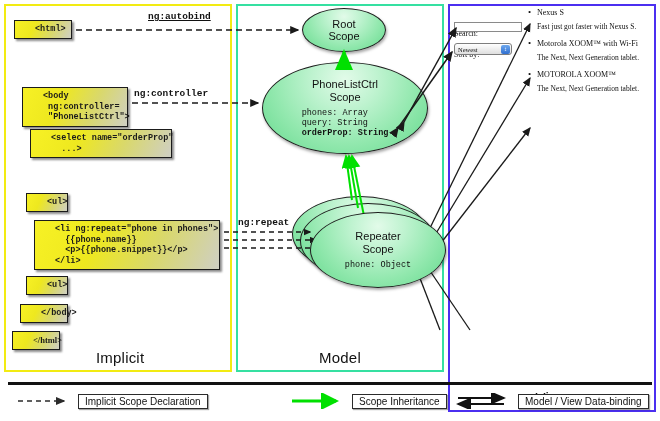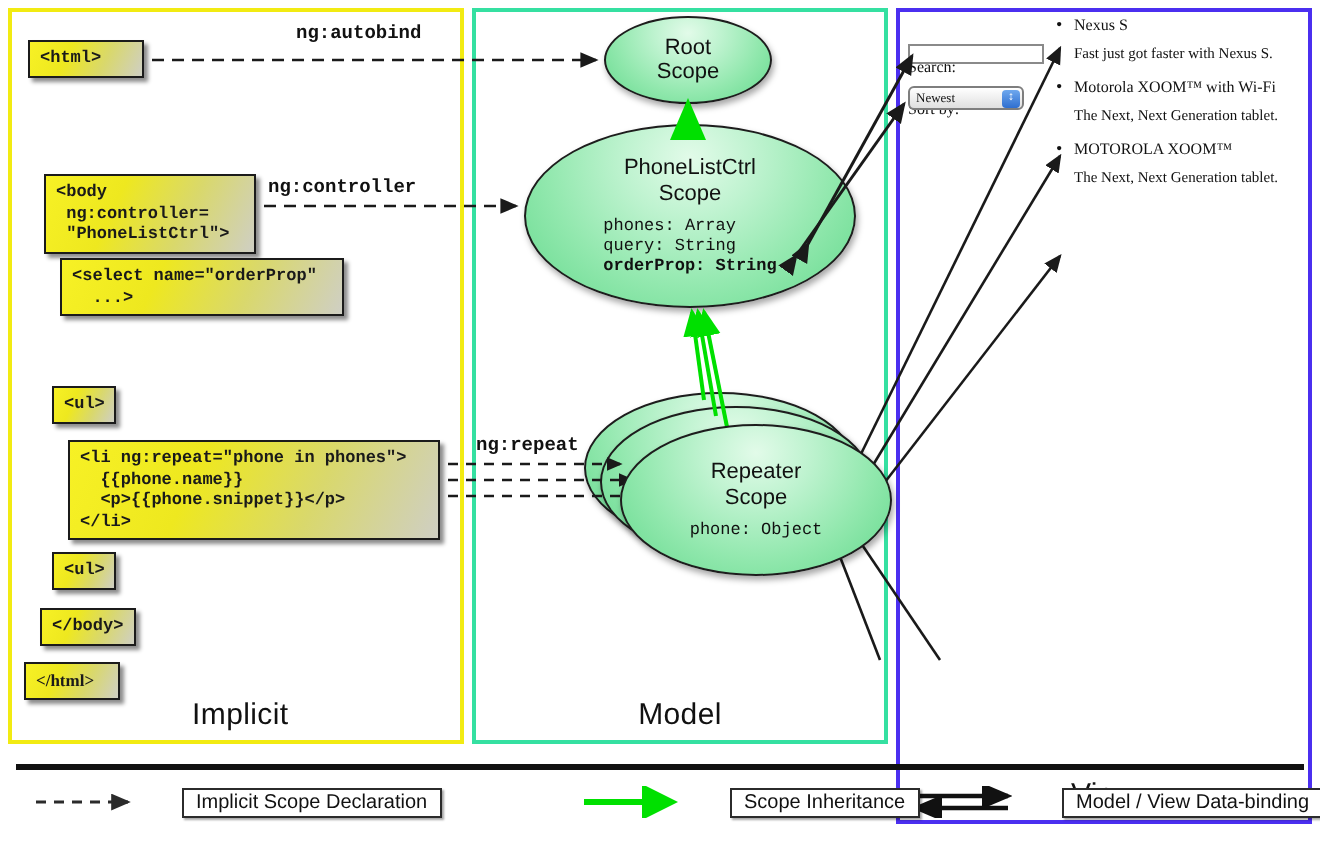--- a/index.html
+++ b/index.html
@@ -26,21 +26,21 @@
 
   
   .tbox{
     position:absolute;box-sizing:border-box;
     border:1.5px solid #1b1b1b;
     background:linear-gradient(115deg,#f7f125 0%,#eee81f 34%,#d9d86c 66%,#cfcfc4 100%);
     box-shadow:2px 2px 2px rgba(0,0,0,.45);
     font-family:"Liberation Mono",monospace;
     font-size:8.5px;font-weight:bold;color:#1a1a1a;
     line-height:10.5px;
-    padding:3px 5px;
+    padding:3px 20px;
     white-space:pre;
   }
 
   
   .scope{
     position:absolute;box-sizing:border-box;
     border-radius:50%;
     border:1.6px solid #1d1d1d;
     background:radial-gradient(ellipse at 50% 18%, #e2fbe9 0%, #bff3d0 28%, #92e8ae 62%, #63d98c 100%);
     box-shadow:1px 2px 3px rgba(0,0,0,.35);
@@ -92,30 +92,30 @@
   .phone-snippet{
     font-family:"Liberation Serif",serif;font-size:7.5px;color:#111;
     padding-left:9px;margin-top:5px;
   }
 
   
   .conn-label{
     position:absolute;font-family:"Liberation Mono",monospace;
     font-size:9.5px;font-weight:bold;color:#111;
   }
-  #lbl-autobind{left:148px;top:11px;}
+  #lbl-autobind{left:148px;top:11px;text-decoration:underline;}
   #lbl-controller{left:134px;top:88px;}
   #lbl-repeat{left:238px;top:217px;}
 
   
   #wires{position:absolute;left:0;top:0;width:660px;height:421px;pointer-events:none;}
 
   
   #rule{position:absolute;left:8px;top:382px;width:644px;height:3px;background:#111;}
-  .legend-item{position:absolute;top:393px;height:16px;display:flex;align-items:center;gap:13px;}
+  .legend-item{position:absolute;top:393px;height:16px;display:flex;align-items:center;}
   .legend-box{
     border:1.4px solid #2b2b2b;background:#fff;
     font-size:10px;color:#111;padding:1px 6px;
     box-shadow:1px 1px 1px rgba(0,0,0,.35);
     white-space:nowrap;
   }
   #legend-implicit{left:16px;}
   #legend-inherit{left:290px;}
   #legend-binding{left:456px;}
   .legend-glyph{width:56px;height:16px;position:relative;margin-right:6px;}

